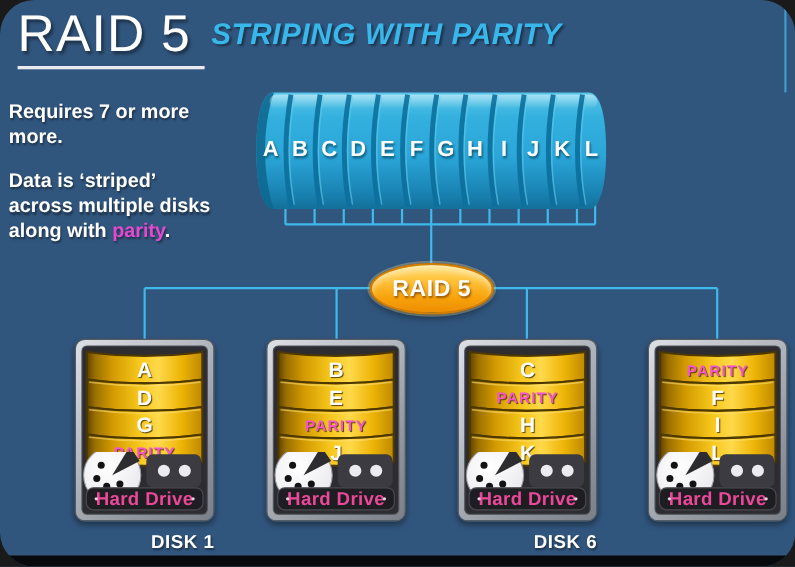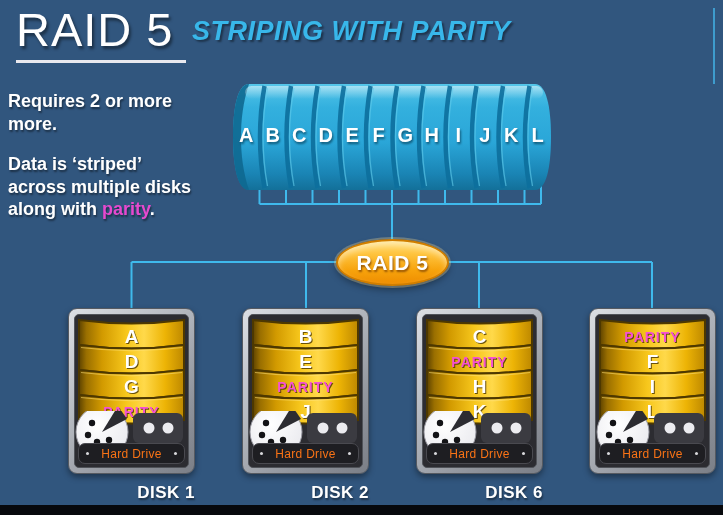--- a/index.html
+++ b/index.html
@@ -1,19 +1,20 @@
 <!DOCTYPE html>
 <html><head>
 <meta charset="utf-8">
 <style>
   html,body{margin:0;padding:0;background:#1a1a1a;}
   .stage{
     position:relative;width:723px;height:515px;overflow:hidden;
     background:#31567e;
     font-family:"Liberation Sans",sans-serif;
+    border-radius:31px;
   }
   
   .title{
     position:absolute;left:16px;top:2px;z-index:4;
     color:#ffffff;font-size:47px;font-weight:400;letter-spacing:1px;
     padding:0 12px 3px 0;border-bottom:3px solid #e9e9ef;
     text-shadow:2px 3px 3px rgba(0,0,0,.45);
   }
   .subtitle{
     position:absolute;left:192px;top:16px;z-index:4;
@@ -72,21 +73,21 @@
   .band-letter.parity{
     font-size:14px;letter-spacing:1px;fill:#f551d2;
   }
   .hw-svg{position:absolute;left:0;top:96px;}
   .hd-bar{
     position:absolute;left:3px;right:3px;bottom:3px;height:21px;
     background:#1e1e22;border:1px solid #4a4a50;border-radius:7px;
     box-sizing:border-box;display:flex;align-items:center;justify-content:center;
   }
   .hd-bar .hd-label{
-    color:#f97316;font-size:12px;font-weight:normal;letter-spacing:.3px;
+    color:#ec4899;font-size:17px;font-weight:bold;letter-spacing:.3px;
   }
   .screw{
     position:absolute;top:50%;width:3px;height:3px;margin-top:-1.5px;
     border-radius:50%;background:#d8d8dc;
   }
   .screw.left{left:7px;} .screw.right{right:7px;}
   
   .disk-label{
     position:absolute;top:483px;width:127px;z-index:2;text-align:right;
     color:#ffffff;font-size:17px;font-weight:bold;letter-spacing:.5px;
@@ -99,21 +100,21 @@
 </head>
 <body>
 
 <div class="stage">
 
   <div class="title">RAID 5</div>
   <div class="subtitle">STRIPING WITH PARITY</div>
 
   <div class="notes">
     <p class="para">
-      <span>Requires 2 or more</span><br>
+      <span>Requires 7 or more</span><br>
       <span>more.</span>
     </p>
     <p class="para">
       <span>Data is ‘striped’</span><br>
       <span>across multiple disks</span><br>
       <span>along with </span><span class="parity-word">parity</span><span>.</span>
     </p>
   </div>
 
   <svg class="connectors" width="723" height="515" viewBox="0 0 723 515">
@@ -365,19 +366,18 @@
       </svg>
       <div class="hd-bar">
         <span class="screw left"></span>
         <span class="hd-label">Hard Drive</span>
         <span class="screw right"></span>
       </div>
     </div>
   </div>
 
   <div class="disk-label" style="left:68px">DISK 1</div>
-  <div class="disk-label" style="left:242px">DISK 2</div>
   <div class="disk-label" style="left:416px">DISK 6</div>
 
   <div class="edge-tick"></div>
   <div class="bottom-strip"></div>
 
 </div>
 
 </body></html>

